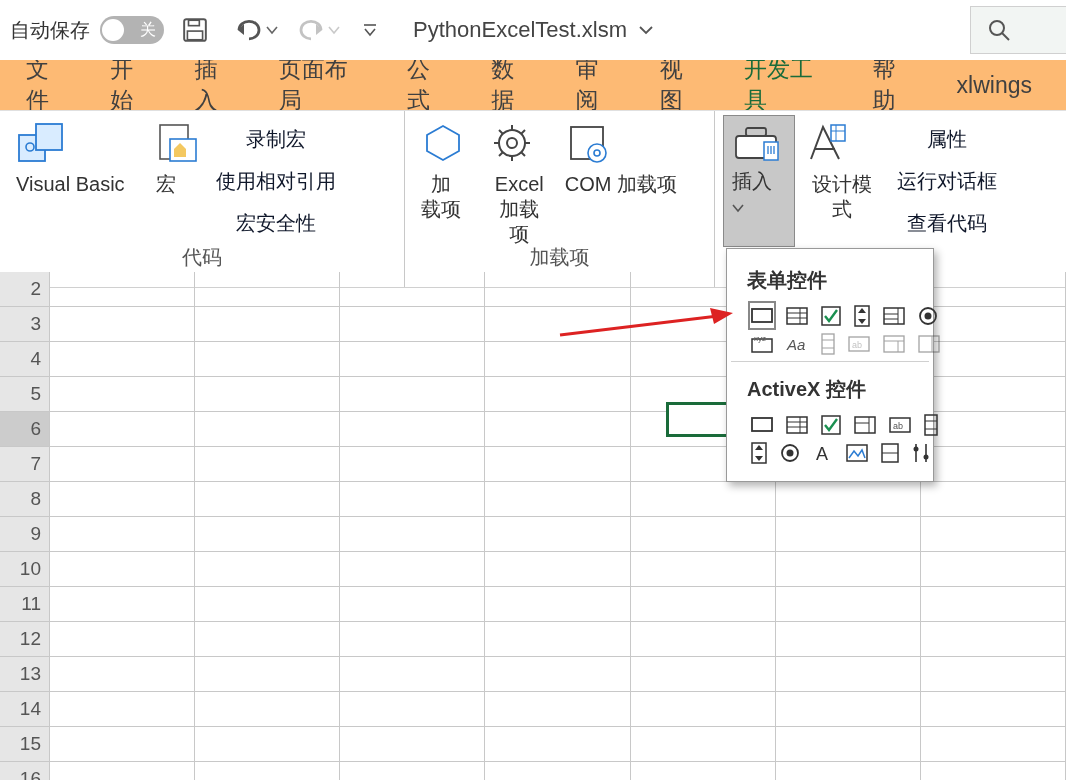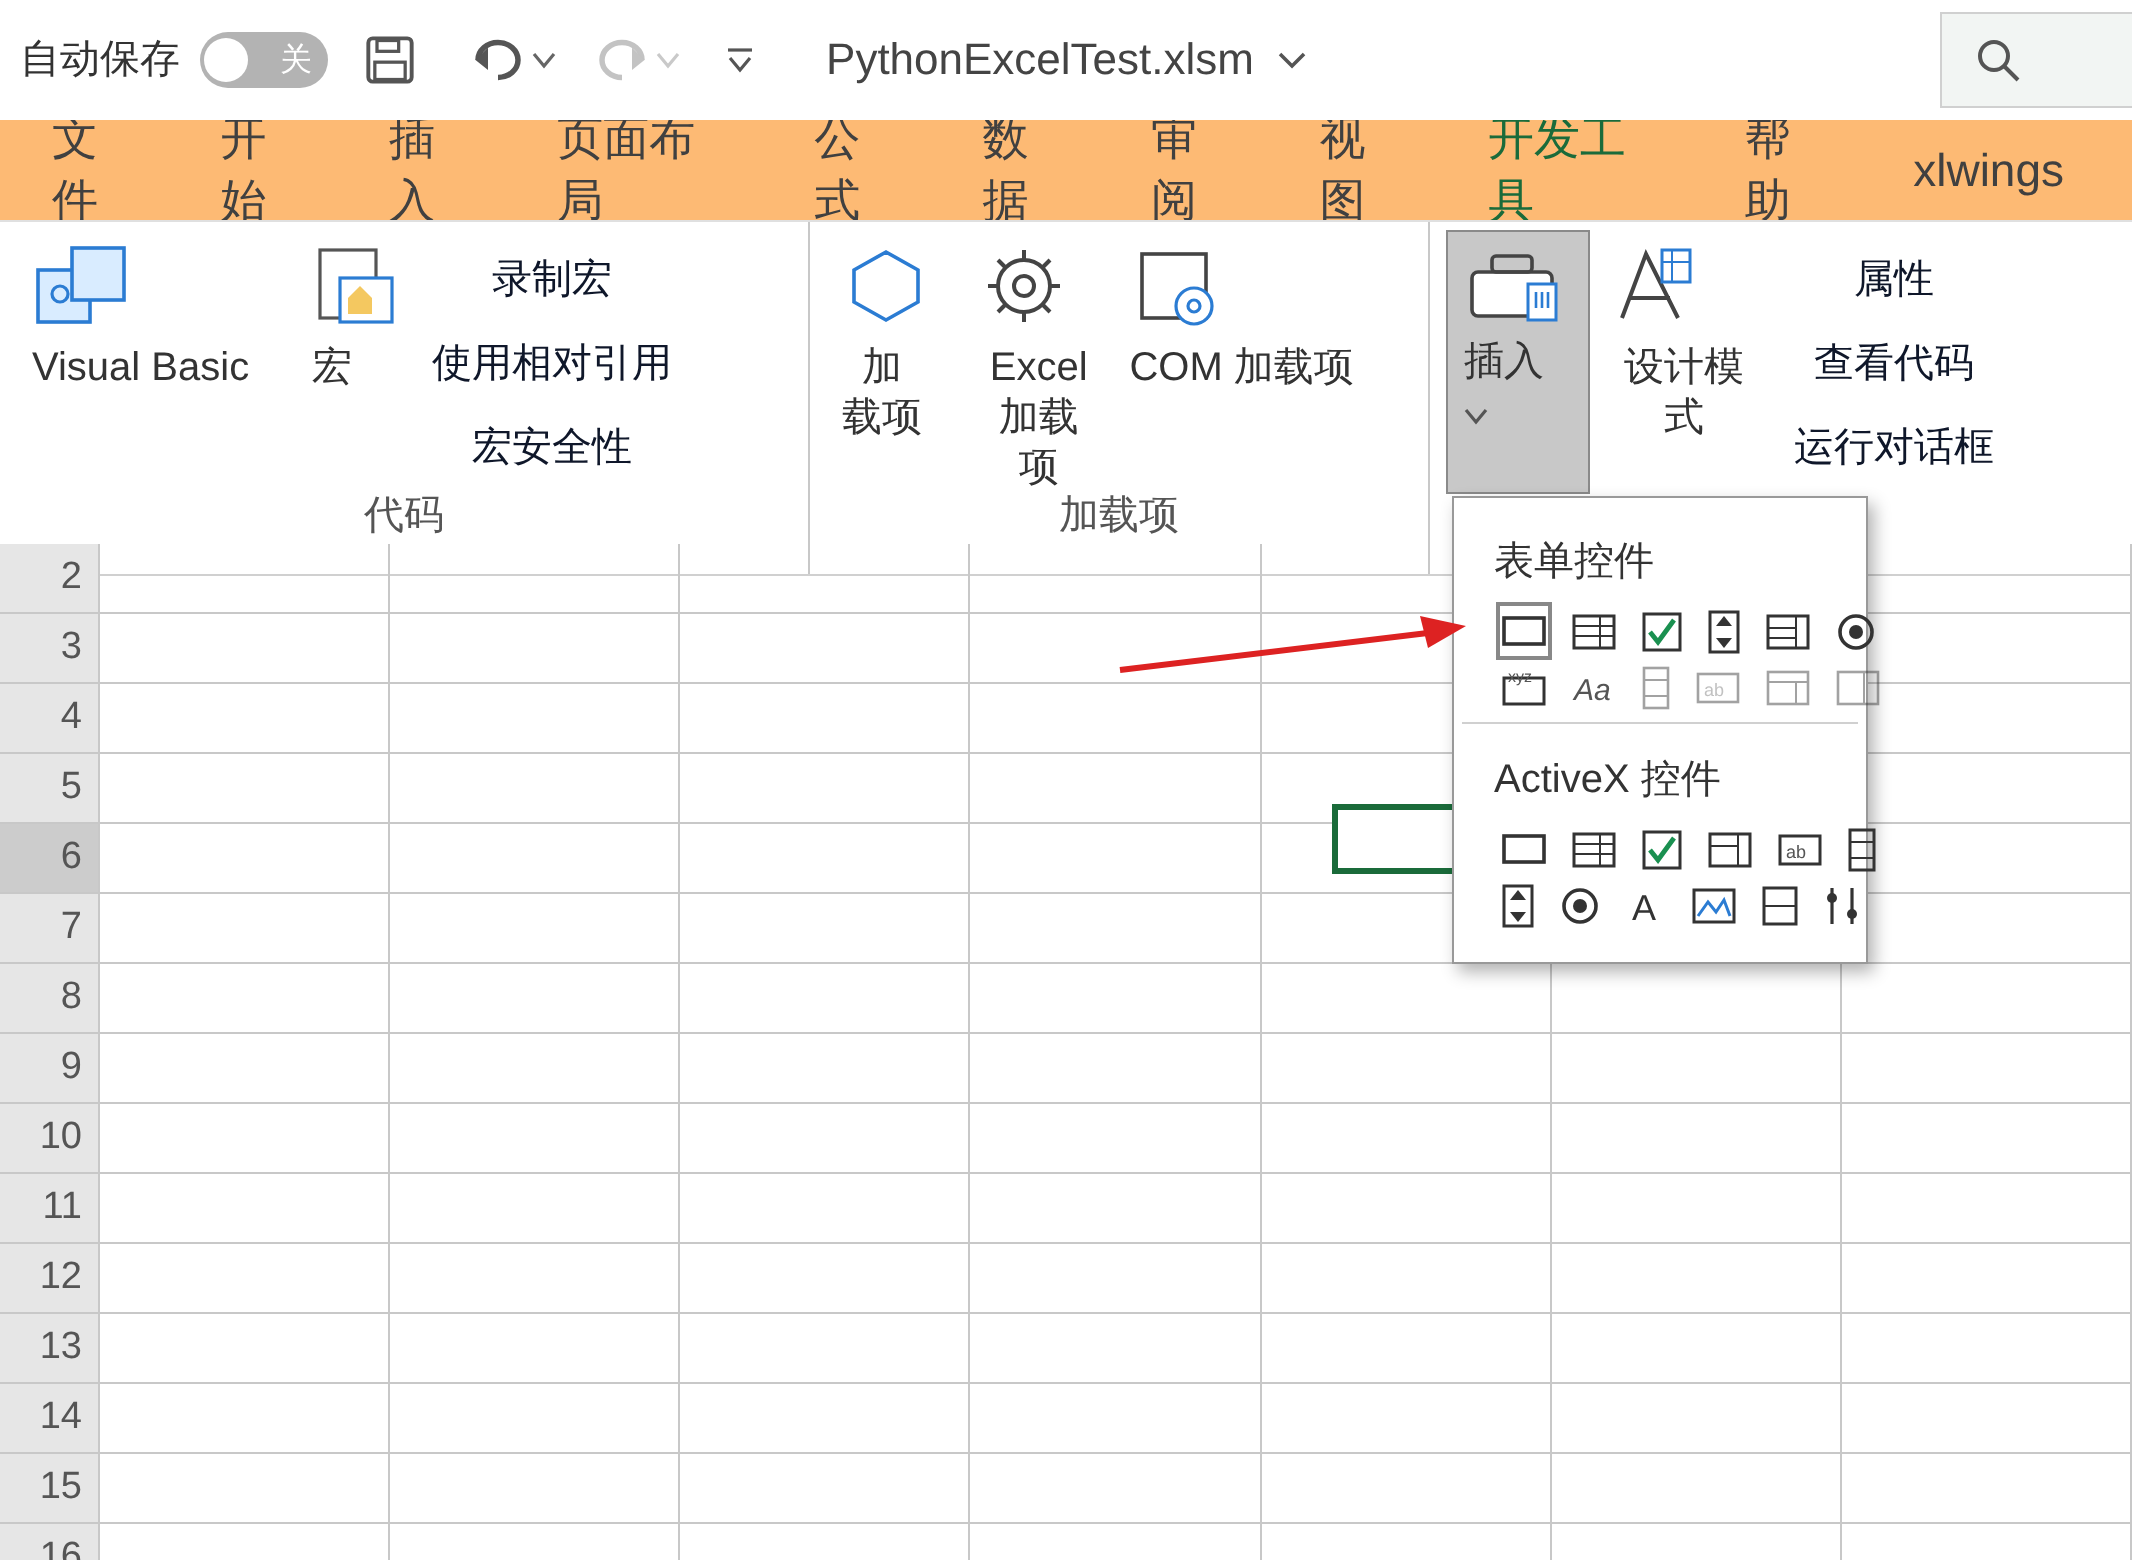--- a/index.html
+++ b/index.html
@@ -3,21 +3,21 @@
   <meta charset="utf-8">
   <style>
     * { margin: 0; padding: 0; box-sizing: border-box; font-family: "Microsoft YaHei", "Segoe UI", sans-serif; }
     body { background: #fff; width: 1066px; height: 780px; overflow: hidden; position: relative; }
 
     
     .title-bar {
       height: 60px; background: #fff; display: flex; align-items: center;
       padding: 0 10px; position: relative;
     }
-    .autosave { display: flex; gap: 10px; font-size: 20px; color: #333; }
+    .autosave { display: flex; align-items: center; gap: 10px; font-size: 20px; color: #333; }
     .toggle {
       width: 64px; height: 28px; border-radius: 14px; background: #b3b3b3;
       display: flex; align-items: center; padding: 2px; position: relative;
     }
     .toggle-knob { width: 22px; height: 22px; border-radius: 50%; background: #fff; }
     .toggle-text { position: absolute; right: 8px; font-size: 16px; color: #fff; }
     .qat-icon { margin-left: 18px; cursor: pointer; }
     .file-title {
       position: absolute; left: 50%; transform: translateX(-50%);
       font-size: 22px; color: #444; display: flex; align-items: center; gap: 12px;
@@ -66,21 +66,21 @@
     .cell { width: 154px; height: 35px; border-right: 1px solid #c8c8c8; border-bottom: 1px solid #c8c8c8; }
 
     .sel-box { position:absolute; border:3px solid #1a6b3a; background:#fff; }
 
     
     .popup {
       position: absolute; left: 726px; top: 248px; width: 208px;
       background: #fff; border: 1px solid #999; box-shadow: 3px 4px 8px rgba(0,0,0,0.3);
       padding: 10px 0 12px 0;
     }
-    .popup-title { font-size: 20px; font-weight: 400; color: #333; padding: 8px 20px 10px 20px; }
+    .popup-title { font-size: 20px; font-weight: 700; color: #333; padding: 8px 20px 10px 20px; }
     .popup-divider { height: 1px; background: #d0d0d0; margin: 6px 4px; }
     .icon-row { display: flex; padding: 0 24px; gap: 13px; margin-bottom: 5px; }
     .ctrl-icon {
       width: 23px; height: 23px; display: flex; align-items: center; justify-content: center;
       cursor: pointer; position: relative;
     }
     .ctrl-icon.hl { outline: 2px solid #888; outline-offset: 1px; }
     .ctrl-icon.dim svg { opacity: 0.45; }
 
     
@@ -287,32 +287,32 @@
           <svg width="24" height="24">
               <rect x="3" y="3" width="18" height="18" fill="none" stroke="#555" stroke-width="1.5"></rect>
               <line x1="3" y1="9" x2="21" y2="9" stroke="#555"></line>
               <line x1="3" y1="15" x2="21" y2="15" stroke="#555"></line>
             </svg>
           <span>属性</span>
         </div>
         <div class="small-btn">
           <svg width="24" height="24">
               <rect x="3" y="3" width="18" height="18" fill="none" stroke="#555" stroke-width="1.5"></rect>
+              <line x1="10" y1="6" x2="10" y2="18" stroke="#b22" stroke-width="2"></line>
+              <line x1="18" y1="12" x2="22" y2="12" stroke="#b22" stroke-width="2"></line>
+            </svg>
+          <span>运行对话框</span>
+        </div>
+        <div class="small-btn">
+          <svg width="24" height="24">
+              <rect x="3" y="3" width="18" height="18" fill="none" stroke="#555" stroke-width="1.5"></rect>
               <circle cx="12" cy="15" r="6" fill="none" stroke="#2b7cd3" stroke-width="1.5"></circle>
               <line x1="16" y1="19" x2="21" y2="24" stroke="#2b7cd3" stroke-width="1.5"></line>
             </svg>
           <span>查看代码</span>
-        </div>
-        <div class="small-btn">
-          <svg width="24" height="24">
-              <rect x="3" y="3" width="18" height="18" fill="none" stroke="#555" stroke-width="1.5"></rect>
-              <line x1="10" y1="6" x2="10" y2="18" stroke="#b22" stroke-width="2"></line>
-              <line x1="18" y1="12" x2="22" y2="12" stroke="#b22" stroke-width="2"></line>
-            </svg>
-          <span>运行对话框</span>
         </div>
       </div>
     </div>
   </div>
 </div>
 
 <div class="sheet">
   <div class="row-hdr" id="row-headers">
       <div class="row-cell">2</div>
       <div class="row-cell">3</div>

